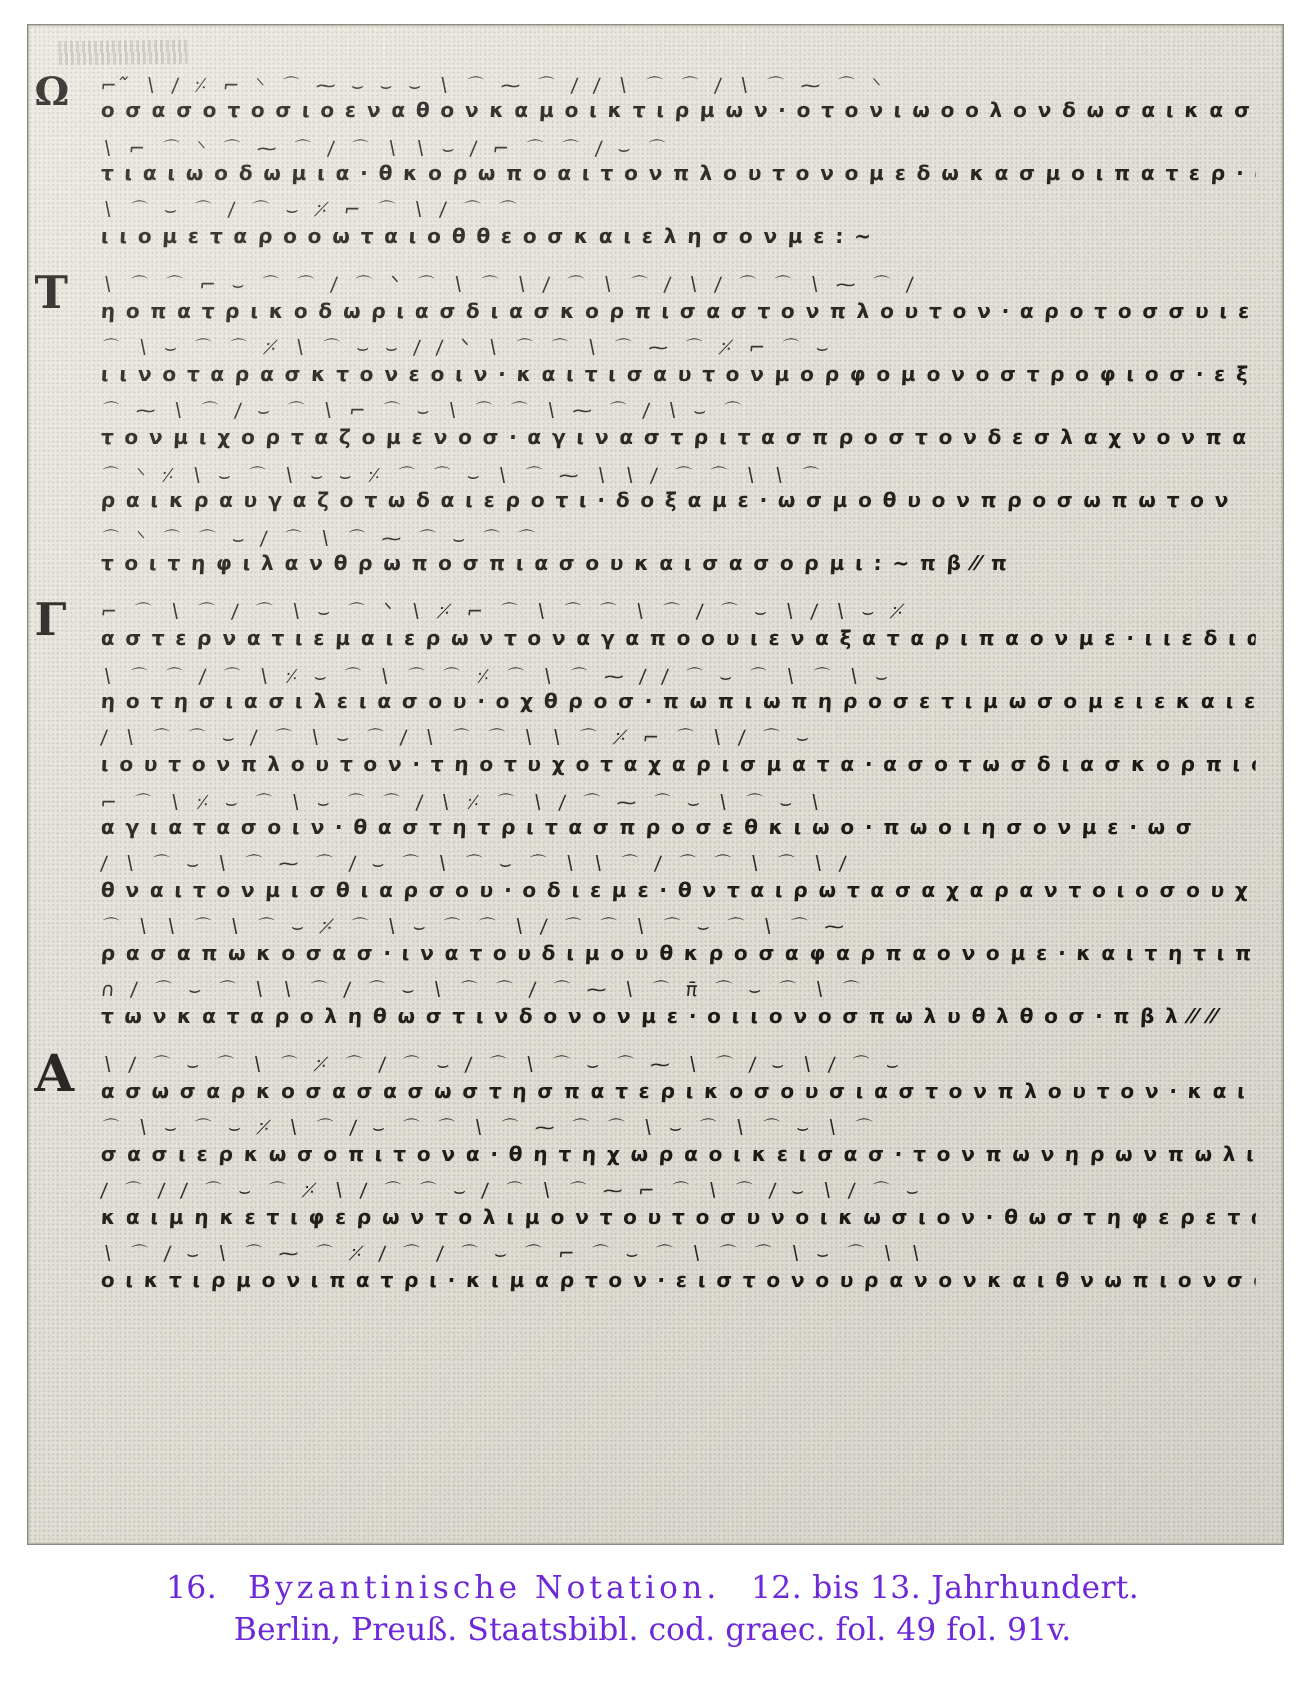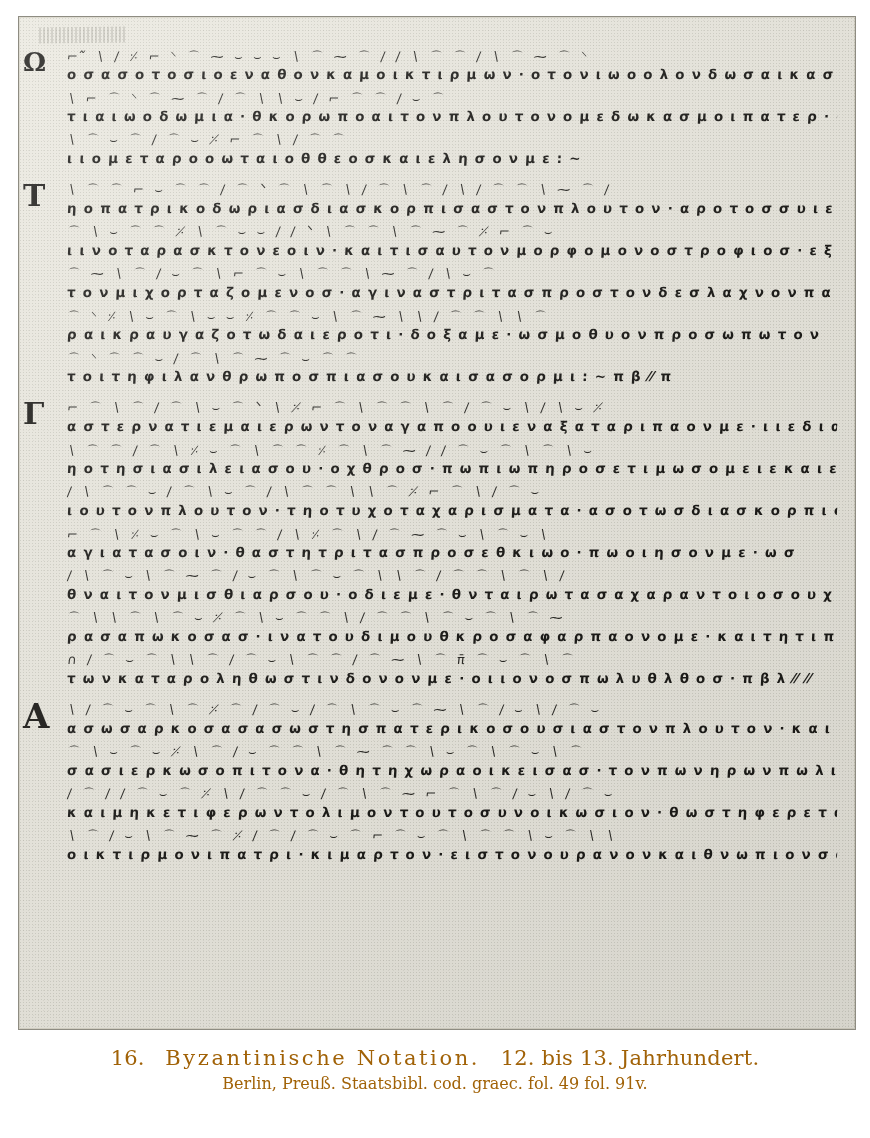--- a/index.html
+++ b/index.html
@@ -124,33 +124,33 @@
 
   .blockgap { height: 8px; }
 
   
   .caption {
     position: absolute;
     left: 0;
     top: 1046px;
     width: 870px;
     text-align: center;
-    color: #a16207;
+    color: #6d28d9;
     font-family: "DejaVu Serif", serif;
   }
   .caption .l1 {
     font-size: 21px;
     letter-spacing: 0.2px;
     white-space: nowrap;
   }
   .caption .l1 .sp {
     letter-spacing: 2.6px;
   }
   .caption .l2 {
-    font-size: 16px;
+    font-size: 21px;
     margin-top: 4px;
     white-space: nowrap;
   }
 </style>
 </head>
 <body>
 
 <div class="page">
 
   <div class="plate">

